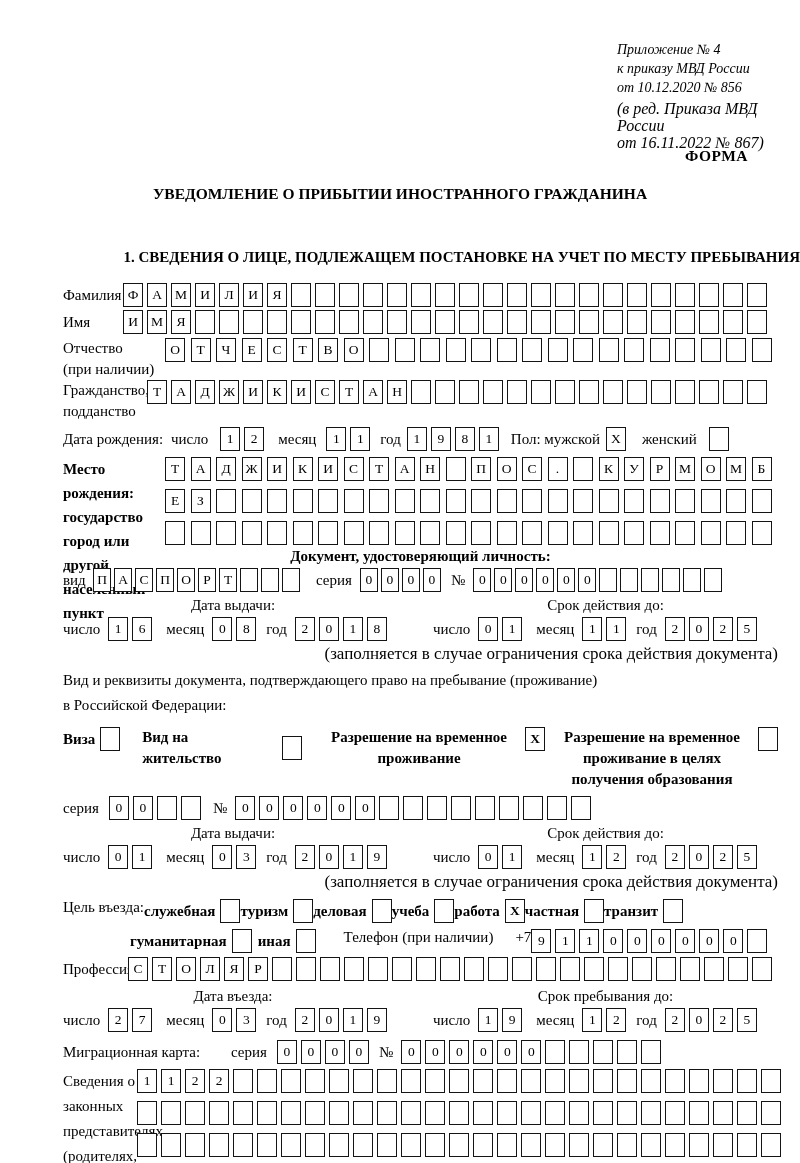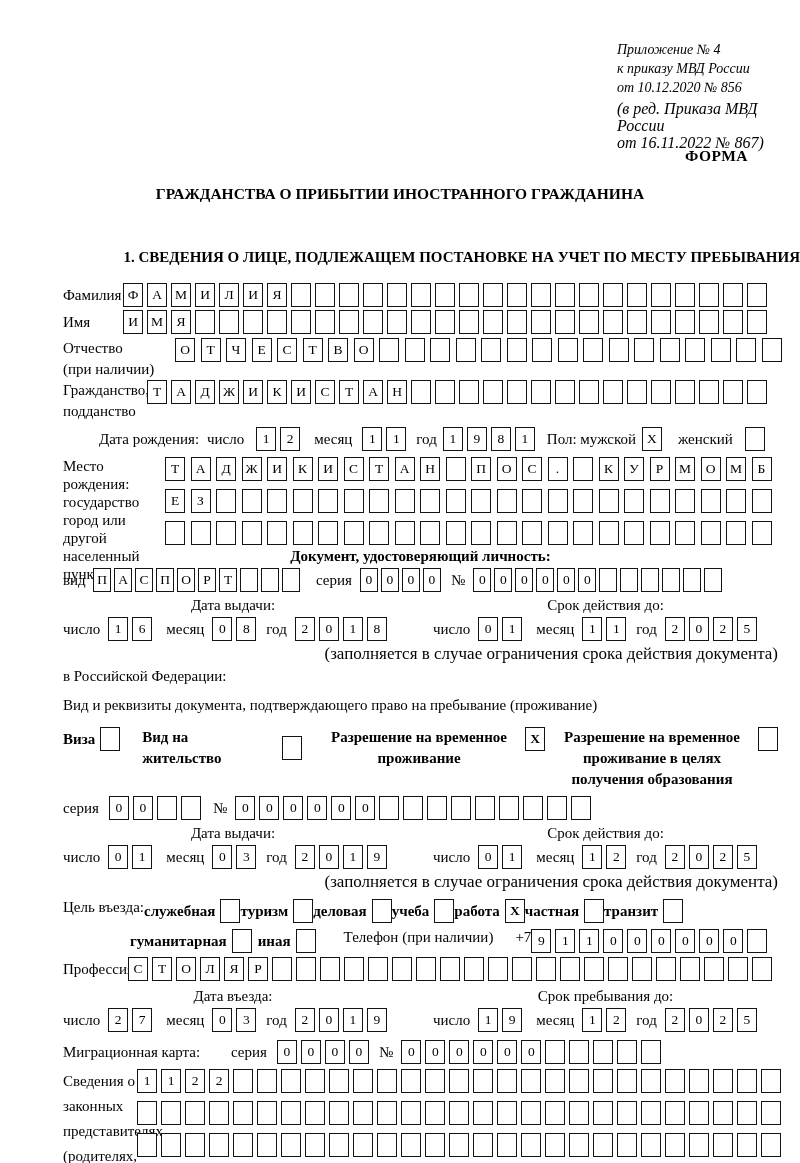--- a/index.html
+++ b/index.html
@@ -56,21 +56,21 @@
     <div>Приложение № 4</div>
     <div>к приказу МВД России</div>
     <div>от 10.12.2020 № 856</div>
     <div class="small first">(в ред. Приказа МВД России</div>
     <div class="small">от 16.11.2022 № 867)</div>
   </div>
 
   <div class="forma">ФОРМА</div>
 
   <div class="title">
-    <div>ГРАЖДАНСТВА О ПРИБЫТИИ ИНОСТРАННОГО ГРАЖДАНИНА</div>
+    <div>УВЕДОМЛЕНИЕ О ПРИБЫТИИ ИНОСТРАННОГО ГРАЖДАНИНА</div>
   </div>
 
   <div class="section1">1. СВЕДЕНИЯ О ЛИЦЕ, ПОДЛЕЖАЩЕМ ПОСТАНОВКЕ НА УЧЕТ ПО МЕСТУ ПРЕБЫВАНИЯ</div>
 
   <div class="body">
 
     <div class="frow" style="margin-top:9px;">
       <span class="lbl" style="width:60px;">Фамилия</span>
       <span class="cells">
           <span class="cell">Ф</span>
@@ -129,21 +129,21 @@
           <span class="cell"></span>
           <span class="cell"></span>
           <span class="cell"></span>
           <span class="cell"></span>
           <span class="cell"></span>
           <span class="cell"></span>
           <span class="cell"></span>
         </span>
     </div>
 
-    <div class="frow top" style="margin-top:4px;gap:10px;">
+    <div class="frow top" style="margin-top:4px;">
       <span class="lbl2" style="width:102px;">
         <span>Отчество</span><br>
         <span>(при наличии)</span>
       </span>
       <span class="cells g5">
           <span class="cell">О</span>
           <span class="cell">Т</span>
           <span class="cell">Ч</span>
           <span class="cell">Е</span>
           <span class="cell">С</span>
@@ -197,21 +197,21 @@
           <span class="cell"></span>
           <span class="cell"></span>
           <span class="cell"></span>
           <span class="cell"></span>
           <span class="cell"></span>
           <span class="cell"></span>
           <span class="cell"></span>
         </span>
     </div>
 
-    <div class="frow" style="margin-top:5px;margin-left:36px;">
+    <div class="frow" style="margin-top:5px;">
       <span class="lbl" style="width:108px;">Дата рождения:</span>
       <span class="lbl" style="margin-right:12px;">число</span>
       <span class="cells">
           <span class="cell">1</span>
           <span class="cell">2</span>
         </span>
       <span class="lbl" style="margin:0 10px 0 14px;">месяц</span>
       <span class="cells">
           <span class="cell">1</span>
           <span class="cell">1</span>
@@ -227,21 +227,21 @@
       <span class="cells">
           <span class="cell">X</span>
         </span>
       <span class="lbl" style="margin:0 12px 0 16px;">женский</span>
       <span class="cells">
           <span class="cell"></span>
         </span>
     </div>
 
     <div class="frow top" style="margin-top:6px;">
-      <span class="lbl2" style="width:102px; line-height:18px; height:88px;">
+      <span class="lbl2" style="width:102px; line-height:24px; height:88px;font-weight:bold;">
         <span>Место рождения:</span><br>
         <span>государство</span><br>
         <span>город или другой</span><br>
         <span>населенный пункт</span>
       </span>
       <span class="colstack">
         <span class="cells g5">
             <span class="cell">Т</span>
             <span class="cell">А</span>
             <span class="cell">Д</span>
@@ -403,22 +403,22 @@
               <span class="cell">2</span>
               <span class="cell">0</span>
               <span class="cell">2</span>
               <span class="cell">5</span>
             </span>
         </div>
       </div>
     </div>
     <div class="note right">(заполняется в случае ограничения срока действия документа)</div>
 
+    <div class="intro" style="margin-top:4px;">Вид и реквизиты документа, подтверждающего право на пребывание (проживание)</div>
     <div class="intro">в Российской Федерации:</div>
-    <div class="intro" style="margin-top:4px;">Вид и реквизиты документа, подтверждающего право на пребывание (проживание)</div>
 
     <div class="permits">
       <div class="pitem">
         <span class="plbl">Виза</span>
         <span class="cells">
             <span class="cell"></span>
           </span>
       </div>
       <div class="pitem" style="margin-left:22px;">
         <span class="plbl">Вид на жительство</span>

